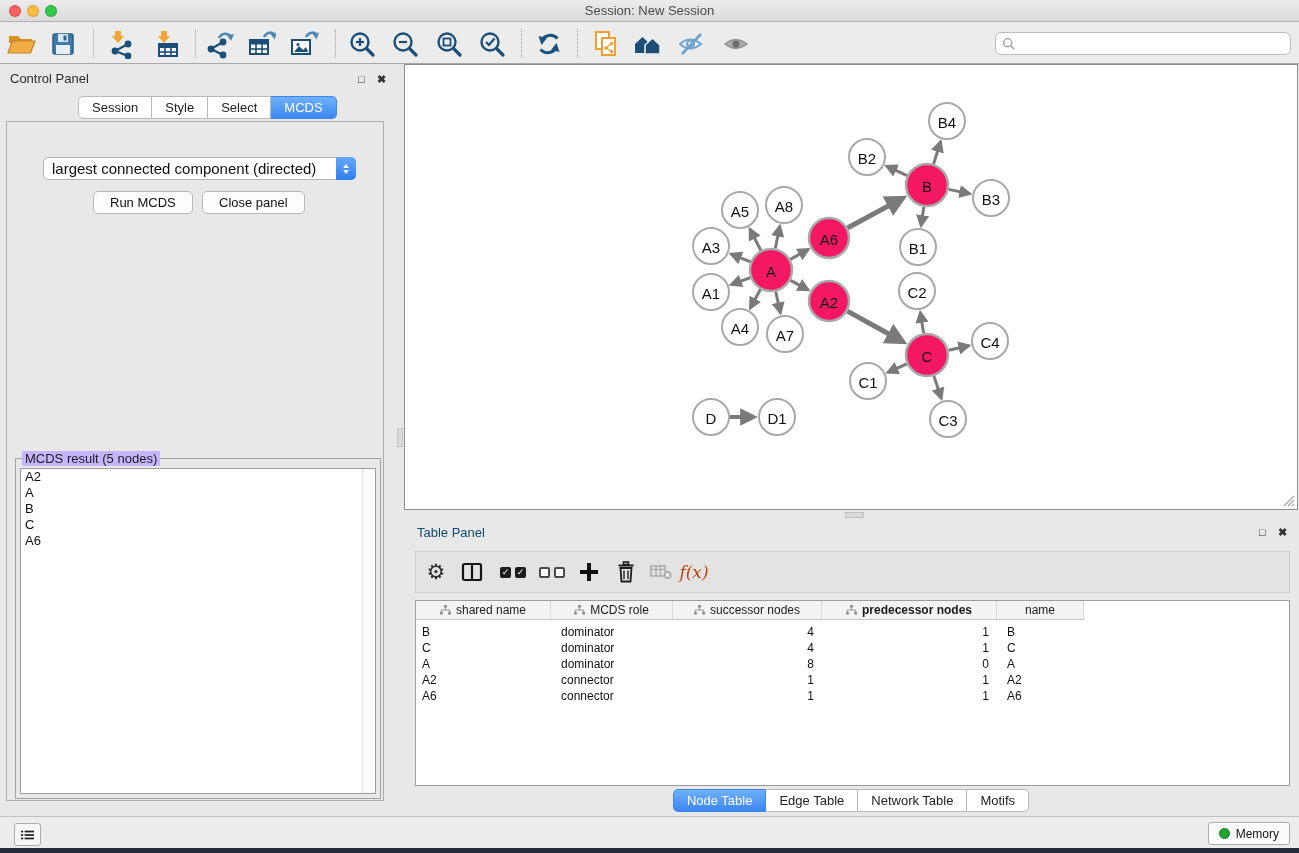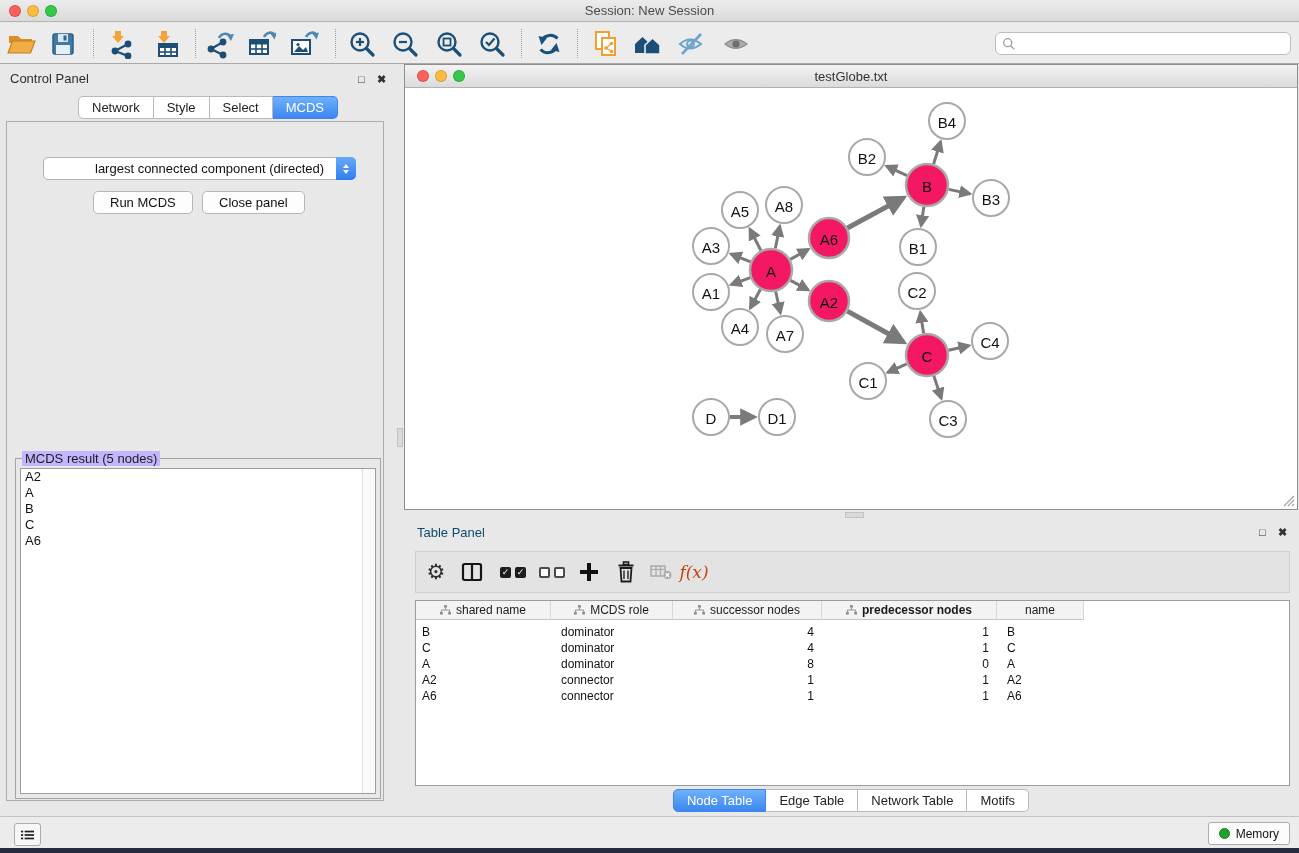--- a/index.html
+++ b/index.html
@@ -24,21 +24,21 @@
   .win-ic{position:absolute;font-size:11px;color:#333;font-weight:bold;cursor:pointer;line-height:12px;}
   .seg-row{position:absolute;display:flex;}
   .seg{padding:3px 13px;font-size:13px;background:#fff;border:1px solid #B9B9B9;border-left:none;color:#222;cursor:pointer;}
   .seg:first-child{border-left:1px solid #B9B9B9;border-radius:5px 0 0 5px;}
   .seg:last-child{border-radius:0 5px 5px 0;}
   .seg.active{background:linear-gradient(#6FB1FA,#3B86F0);color:#fff;border-color:#3B86F0;}
   .cp-body{position:absolute;left:6px;top:121px;width:378px;height:680px;border:1px solid #ADADAD;background:#E8E8E8;}
   .opt-label{position:absolute;left:0;top:13px;width:100%;text-align:center;font-size:13px;color:#1e1e1e;}
   .combo{position:absolute;left:36px;top:35px;width:313px;height:23px;background:#fff;border:1px solid #B3B3B3;
     border-radius:5px;display:flex;align-items:center;cursor:pointer;}
-  .combo .val{flex:1;font-size:13px;padding-left:8px;color:#111;white-space:nowrap;margin-left:43px;}
+  .combo .val{flex:1;font-size:15px;padding-left:8px;color:#111;white-space:nowrap;}
   .combo .step{width:20px;height:23px;margin:-1px;border-radius:0 5px 5px 0;
     background:linear-gradient(#66A9F9,#2F7EEF);display:flex;flex-direction:column;align-items:center;justify-content:center;gap:2px;}
   .arr-up{width:0;height:0;border-left:3.5px solid transparent;border-right:3.5px solid transparent;border-bottom:4.5px solid #fff;}
   .arr-dn{width:0;height:0;border-left:3.5px solid transparent;border-right:3.5px solid transparent;border-top:4.5px solid #fff;}
   .mbtn{position:absolute;top:69px;height:23px;background:#FDFDFD;border:1px solid #B7B7B7;border-radius:5px;
     font-size:13px;color:#111;padding:0 16px;cursor:pointer;font-family:"Liberation Sans",sans-serif;}
   .fieldset{position:absolute;left:8px;top:336px;width:366px;height:341px;border:1px solid #A3A3A3;}
   .legend{position:absolute;left:6px;top:-8px;background:#c4b5fd;padding:0 3px;font-size:13px;color:#1c1c1c;}
   .listbox{position:absolute;left:4px;top:9px;right:4px;bottom:4px;background:#fff;border:1px solid #9D9D9D;overflow:hidden;}
   .listbox .item{font-size:13px;line-height:16px;padding-left:4px;color:#111;}
@@ -210,21 +210,21 @@
           <line x1="10" y1="10" x2="14" y2="14" stroke="#9B9B9B" stroke-width="1.5"></line>
         </svg>
       <input placeholder="" style="">
     </div>
   </div>
 
   <div class="cp-title">Control Panel</div>
   <span class="win-ic" style="left:358px;top:73px">□</span>
   <span class="win-ic" style="left:377px;top:73px">✖</span>
   <div class="seg-row" style="left:78px;top:96px" id="cp-tabs">
-      <span class="seg">Network</span>
+      <span class="seg">Session</span>
       <span class="seg">Style</span>
       <span class="seg">Select</span>
       <span class="seg active">MCDS</span>
     </div>
 
   <div class="cp-body">
     <div class="combo">
       <span class="val">largest connected component (directed)</span>
       <span class="step">
           <i class="arr-up"></i>
@@ -240,26 +240,20 @@
           <div class="item">A</div>
           <div class="item">B</div>
           <div class="item">C</div>
           <div class="item">A6</div>
           <div class="lb-scroll"></div>
         </div>
     </div>
   </div>
 
   <div class="netwin">
-    <div class="net-tbar">
-      <span class="tl" style="left:12px;top:5px;background:#FC605C"></span>
-      <span class="tl" style="left:30px;top:5px;background:#FDBC40"></span>
-      <span class="tl" style="left:48px;top:5px;background:#34C749"></span>
-      <div class="net-title">testGlobe.txt</div>
-    </div>
     <svg class="net-canvas" id="graph" viewBox="0 0 892 421">
         <defs>
           <marker id="arrow" markerWidth="4.4" markerHeight="4.4" refX="3.5" refY="2.2" orient="auto">
             <path d="M0 0 L4.4 2.2 L0 4.4 Z" fill="#7A7A7A"></path>
           </marker>
         </defs>
         <line x1="345.3447210504946" y1="189.5736022814853" x2="326.27972842315074" y2="196.56409957817806" stroke="#7A7A7A" stroke-width="3" marker-end="url(#arrow)"></line>
         <line x1="385.4024967108029" y1="192.37029996611878" x2="403.18641261932055" y2="201.87549639998167" stroke="#7A7A7A" stroke-width="3" marker-end="url(#arrow)"></line>
         <line x1="345.5735128005243" y1="173.8294051202097" x2="326.0550965231216" y2="166.02203860924863" stroke="#7A7A7A" stroke-width="3" marker-end="url(#arrow)"></line>
         <line x1="355.48901716798036" y1="201.32664585242324" x2="345.31987405325566" y2="220.0247477085299" stroke="#7A7A7A" stroke-width="3" marker-end="url(#arrow)"></line>

